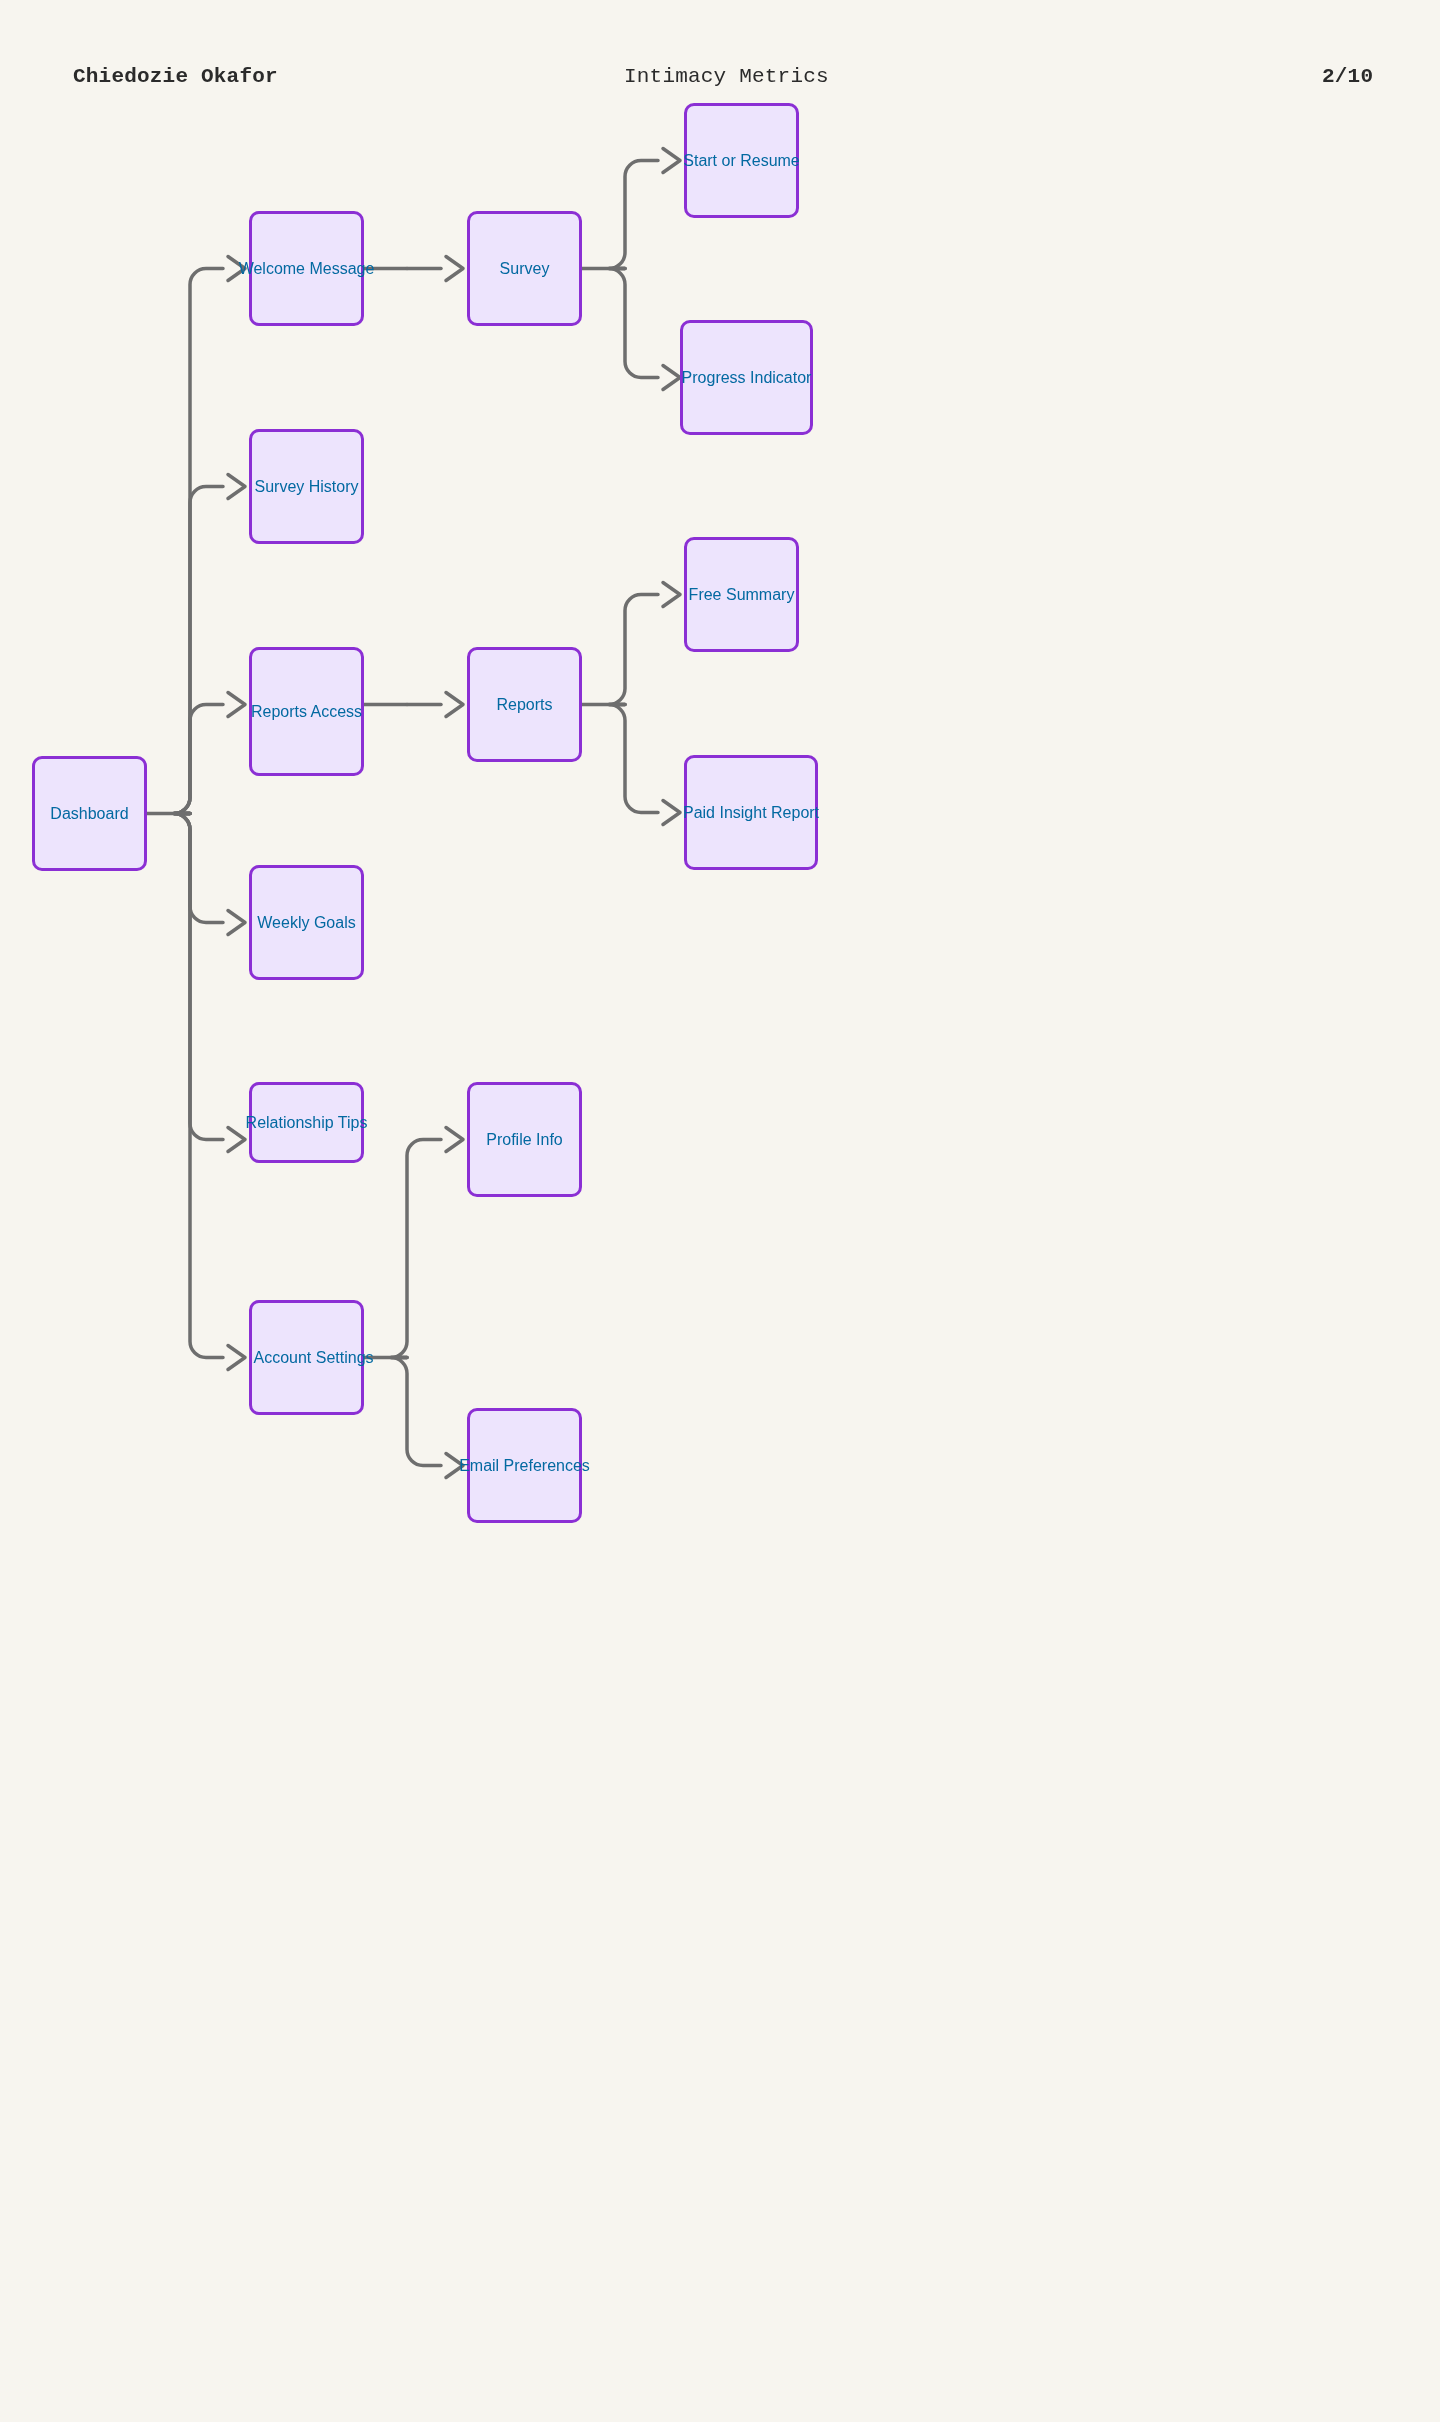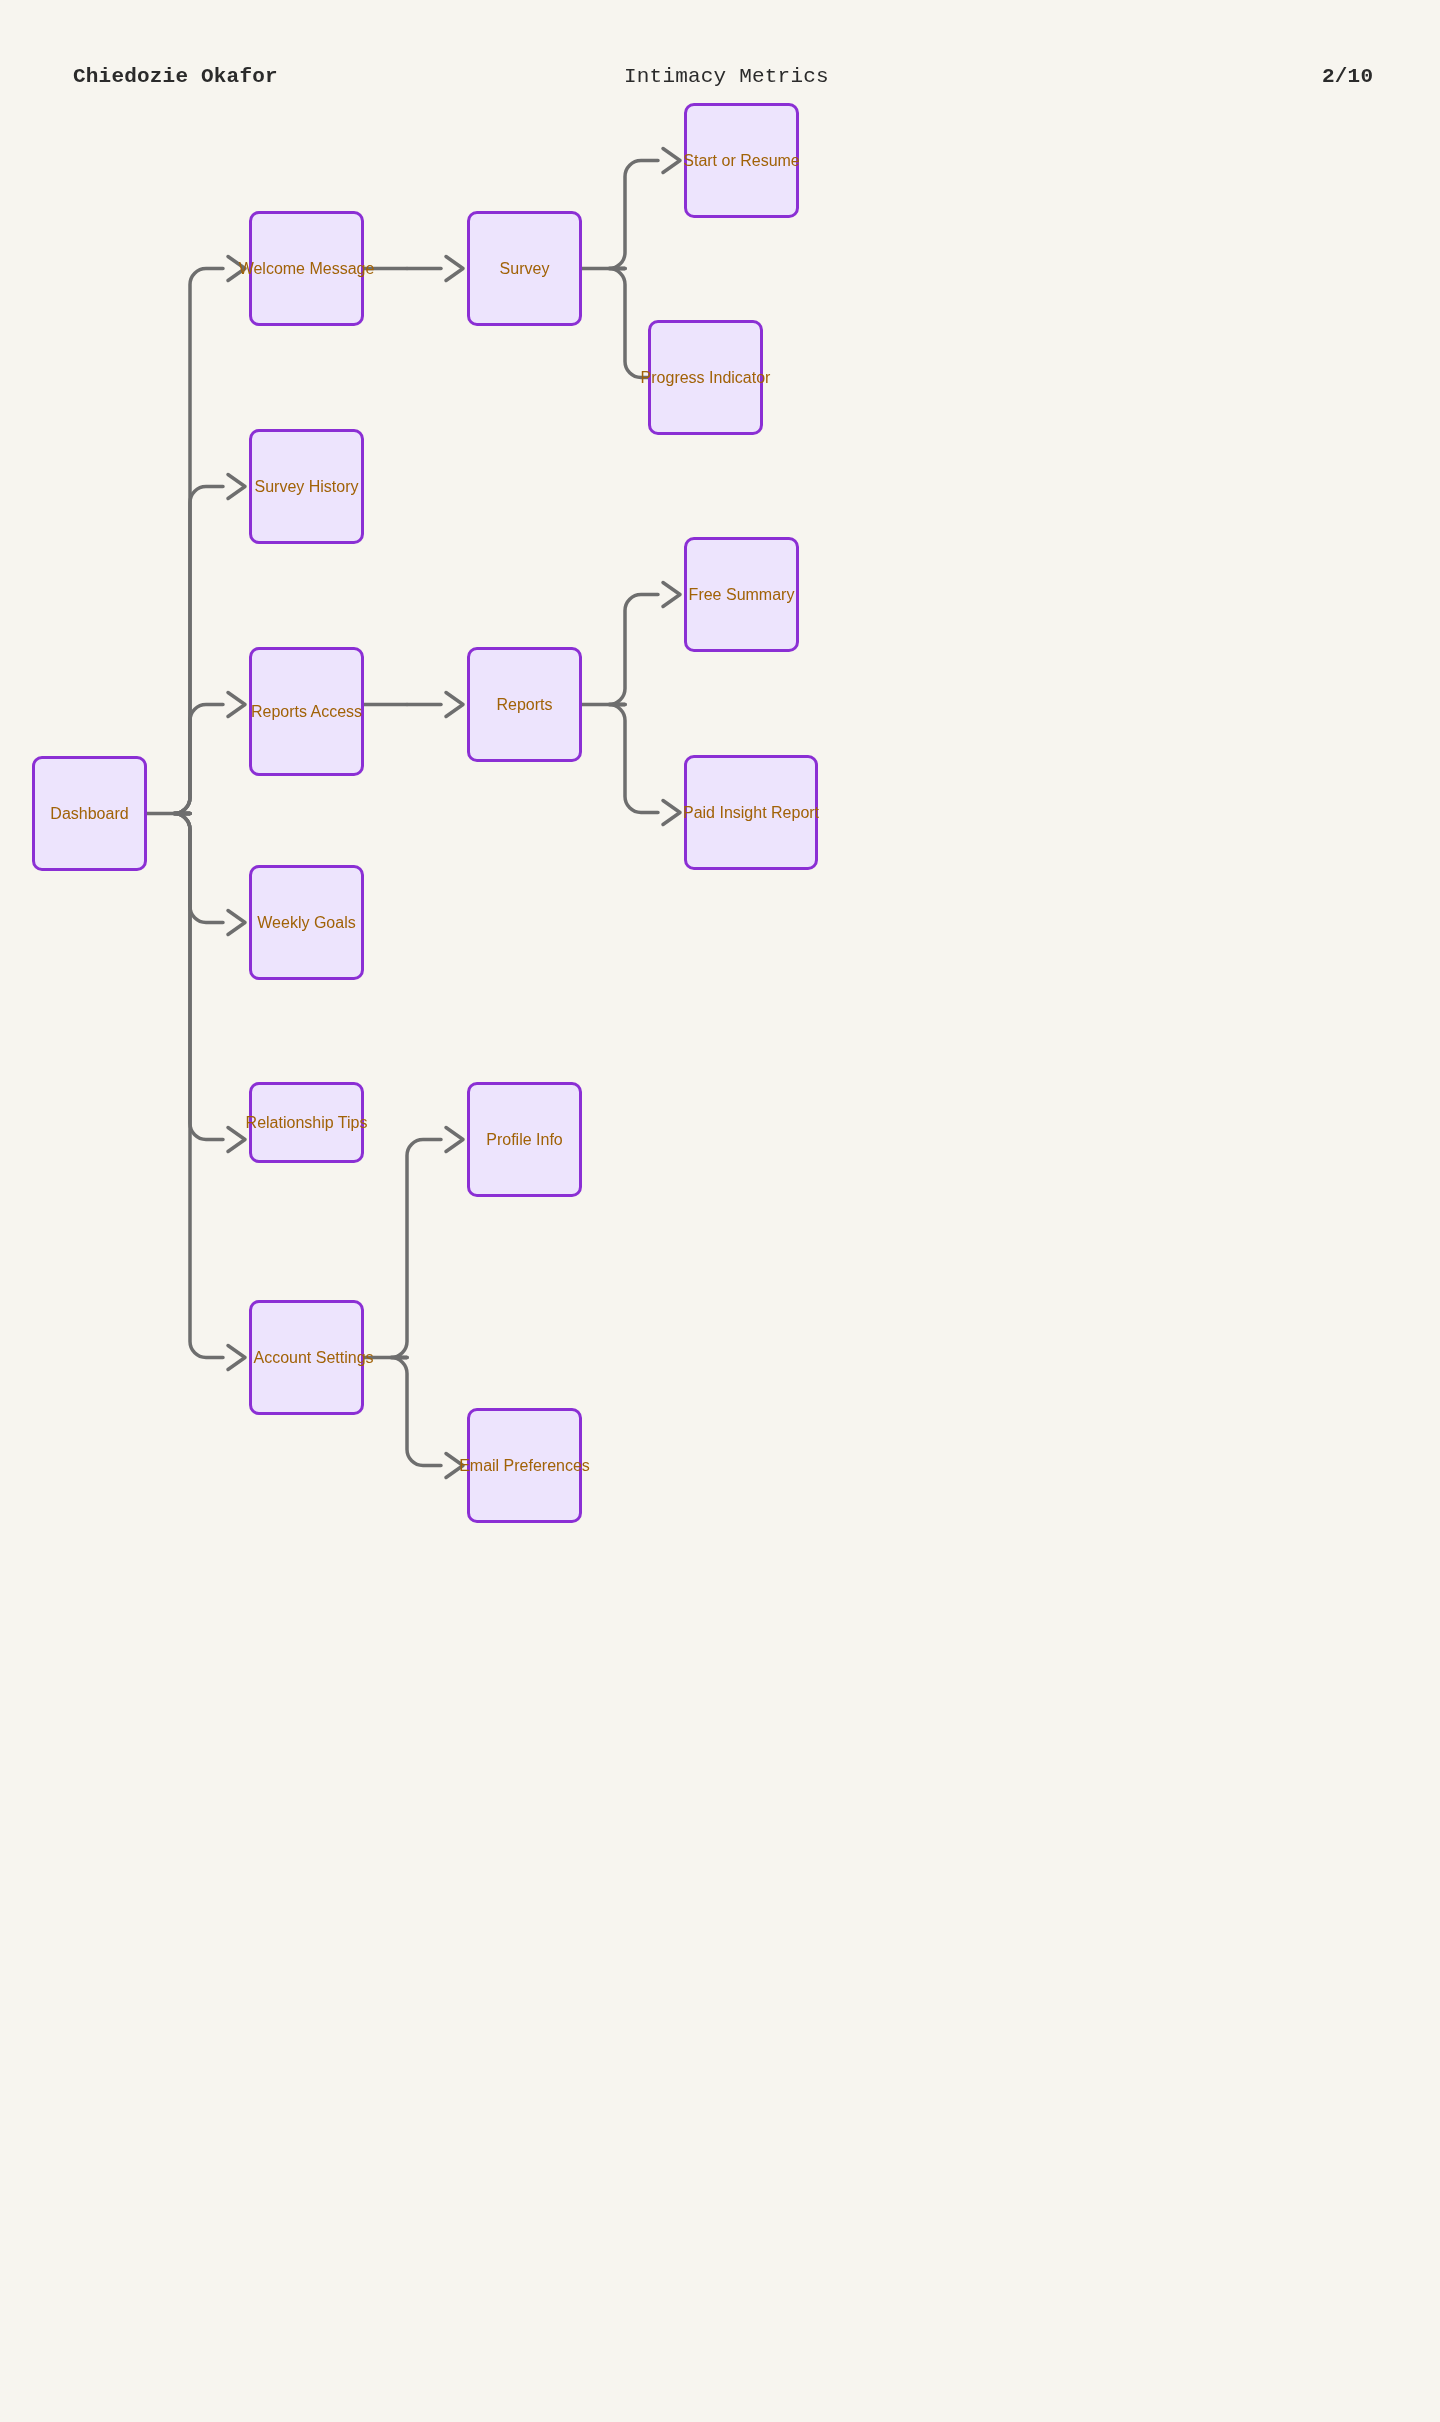--- a/index.html
+++ b/index.html
@@ -63,21 +63,21 @@
     border: 3px solid #8b2fd4;
     border-radius: 10px;
     display: flex;
     align-items: center;
     justify-content: center;
     text-align: center;
   }
   .node-label {
     font-family: "Liberation Sans", sans-serif;
     font-size: 16px;
-    color: #a16207;
+    color: #0369a1;
     line-height: 20px;
     padding: 0 6px;
     white-space: nowrap;
   }
 </style>
 </head>
 <body>
 
 <div id="page">
 
@@ -154,21 +154,21 @@
         </div>
         <div class="node" style="left: 467px; top: 1082px; width: 115px; height: 115px;">
           <span class="node-label">Profile Info</span>
         </div>
         <div class="node" style="left: 467px; top: 1408px; width: 115px; height: 115px;">
           <span class="node-label">Email Preferences</span>
         </div>
         <div class="node" style="left: 684px; top: 103px; width: 115px; height: 115px;">
           <span class="node-label">Start or Resume</span>
         </div>
-        <div class="node" style="left: 648px; top: 320px; width: 115px; height: 115px; justify-content: center;">
+        <div class="node" style="left: 680px; top: 320px; width: 133px; height: 115px; justify-content: center;">
           <span class="node-label">Progress Indicator</span>
         </div>
         <div class="node" style="left: 684px; top: 537px; width: 115px; height: 115px;">
           <span class="node-label">Free Summary</span>
         </div>
         <div class="node" style="left: 684px; top: 755px; width: 134px; height: 115px;">
           <span class="node-label">Paid Insight Report</span>
         </div>
       </div>
   </div>

